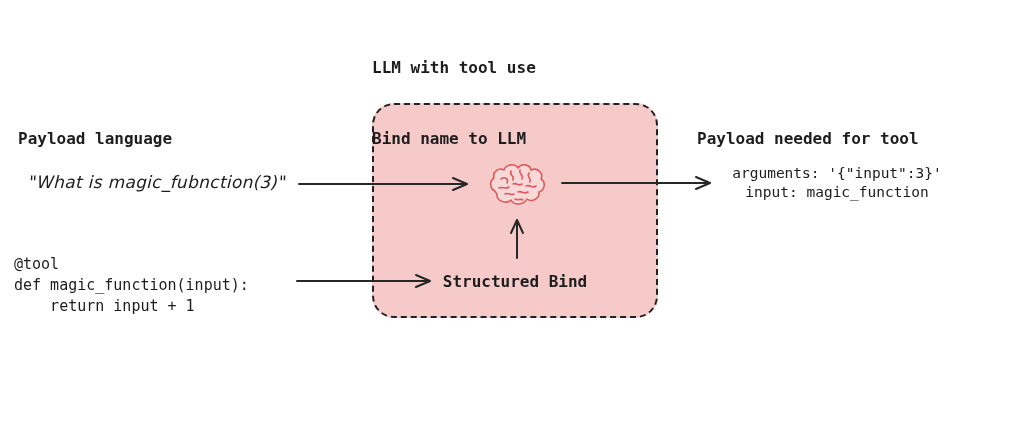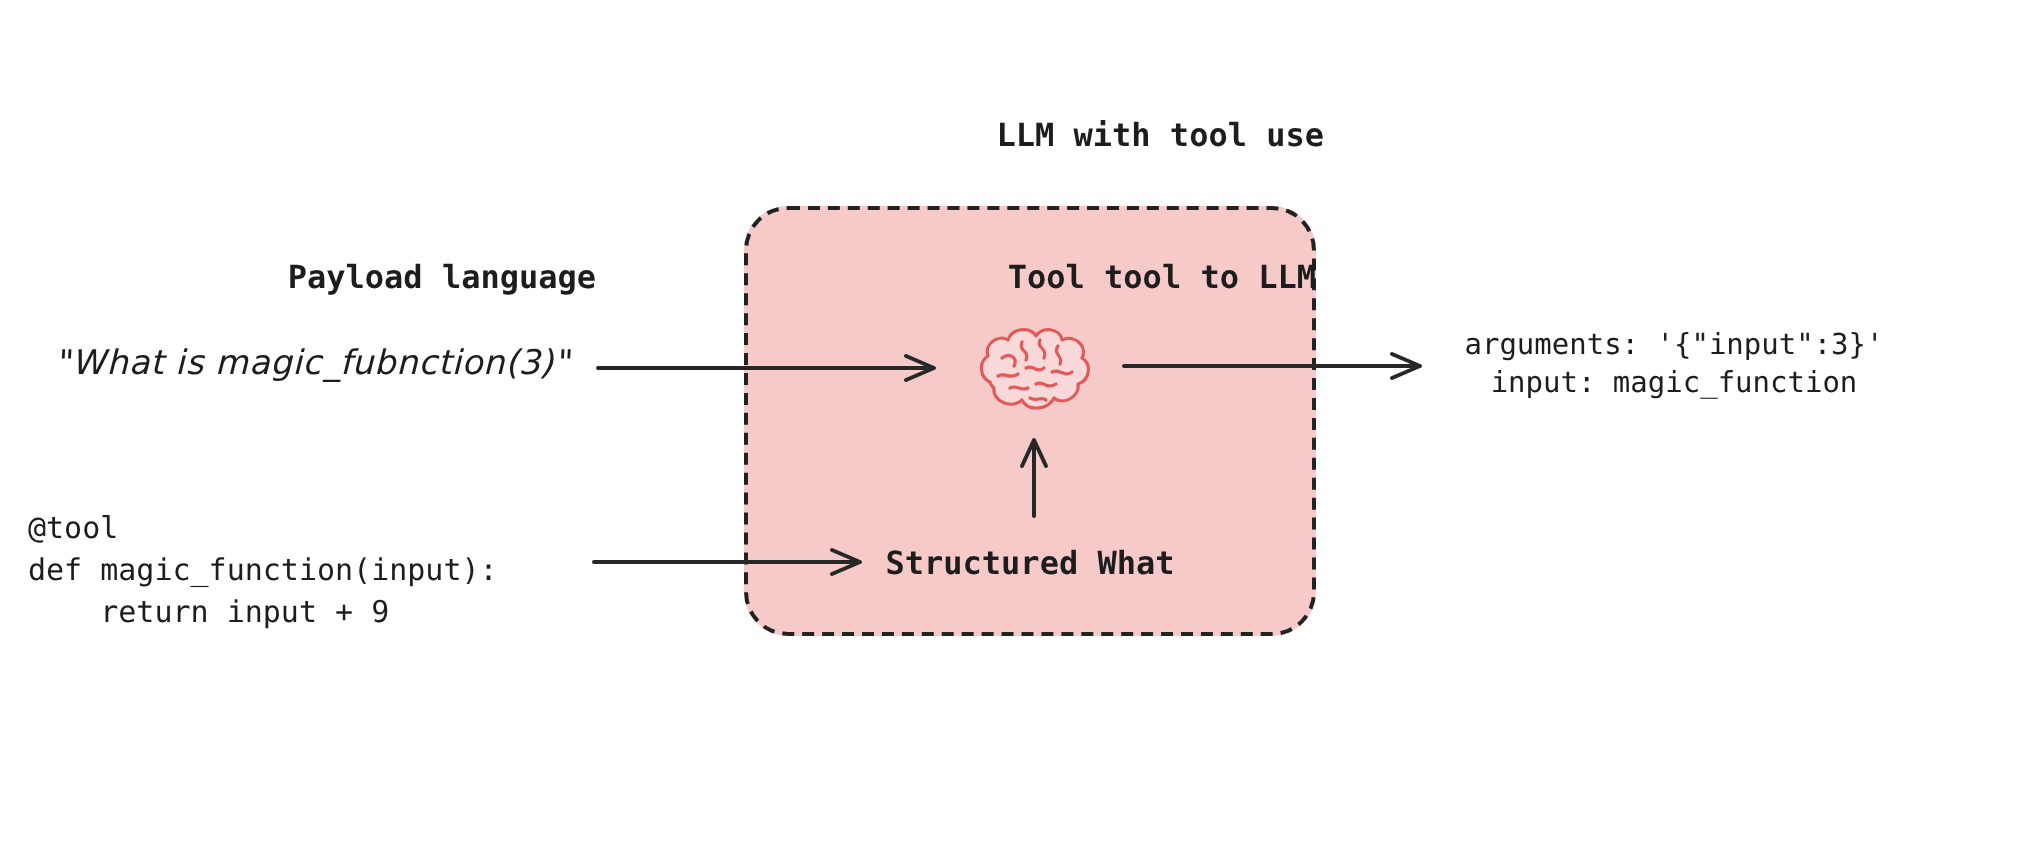--- a/index.html
+++ b/index.html
@@ -21,21 +21,21 @@
   }
   .canvas {
     position: relative;
     width: 1021px; height: 424px;
   }
   .mono-heading {
     position: absolute;
     font-family: "DejaVu Sans Mono", monospace;
     font-weight: 600;
     font-size: 16px;
-    text-align: right;
+    text-align: left;
     letter-spacing: 0px;
     color: var(--text);
   }
   .diagram-title { top: 58px; left: 372px; width: 290px; }
   .left-heading  { top: 129px; left: 18px; width: 280px; }
   .bind-heading  { top: 129px; left: 372px; width: 286px; }
   .right-heading { top: 129px; left: 697px; width: 280px; }
 
   .handwritten-quote {
     position: absolute;
@@ -118,44 +118,45 @@
 <div class="canvas">
 
   <div class="mono-heading diagram-title">LLM with tool use</div>
 
   <div class="mono-heading left-heading">Payload language</div>
 
   <div class="handwritten-quote">"What is magic_fubnction(3)"</div>
 
   <pre class="code-block">@tool
 def magic_function(input):
-    return input + 9</pre>
+    return input + 1</pre>
 
   <div class="tool-box"></div>
 
-  <div class="mono-heading bind-heading">Tool tool to LLM</div>
+  <div class="mono-heading bind-heading">Bind name to LLM</div>
 
   <div class="brain-wrap">
     <svg viewBox="0 0 64 50" width="64" height="50" aria-hidden="true">
       <path class="outer" d="M 10 30 C 5 28, 4 20, 9 17 C 7 11, 14 6, 19 9 C 21 3, 30 2, 33 7 C 36 2, 45 3, 46 9 C 52 6, 59 12, 56 18 C 61 21, 60 29, 54 31 C 55 37, 47 42, 42 38 C 39 44, 29 45, 26 39 C 20 44, 11 39, 12 33 C 11 32, 10 31, 10 30 Z"></path>
       <path d="M 16 18 C 20 15, 24 18, 22 22"></path>
       <path d="M 26 10 C 24 15, 30 14, 28 19"></path>
       <path d="M 35 9 C 33 13, 39 13, 37 18"></path>
       <path d="M 44 12 C 41 16, 47 17, 45 21"></path>
       <path d="M 14 27 C 18 25, 20 29, 24 26"></path>
       <path d="M 28 23 C 32 21, 33 26, 37 23"></path>
       <path d="M 41 25 C 45 23, 47 28, 51 25"></path>
       <path d="M 20 33 C 24 31, 25 35, 29 33"></path>
       <path d="M 33 31 C 37 29, 38 34, 43 31"></path>
       <path d="M 30 38 C 33 40, 36 37, 38 39"></path>
     </svg>
   </div>
 
-  <div class="structured-tool-label">Structured What</div>
+  <div class="structured-tool-label">Structured Bind</div>
 
+  <div class="mono-heading right-heading">Payload needed for tool</div>
 
   <div class="payload-lines"><span>arguments: '{"input":3}'</span>
 <span>input: magic_function</span></div>
 
   <svg class="arrow-layer" viewBox="0 0 1021 424" width="1021" height="424">
 
     <g>
       <line x1="299" y1="184" x2="466" y2="184"></line>
       <path d="M 453 178 L 467 184 L 453 190"></path>
     </g>

